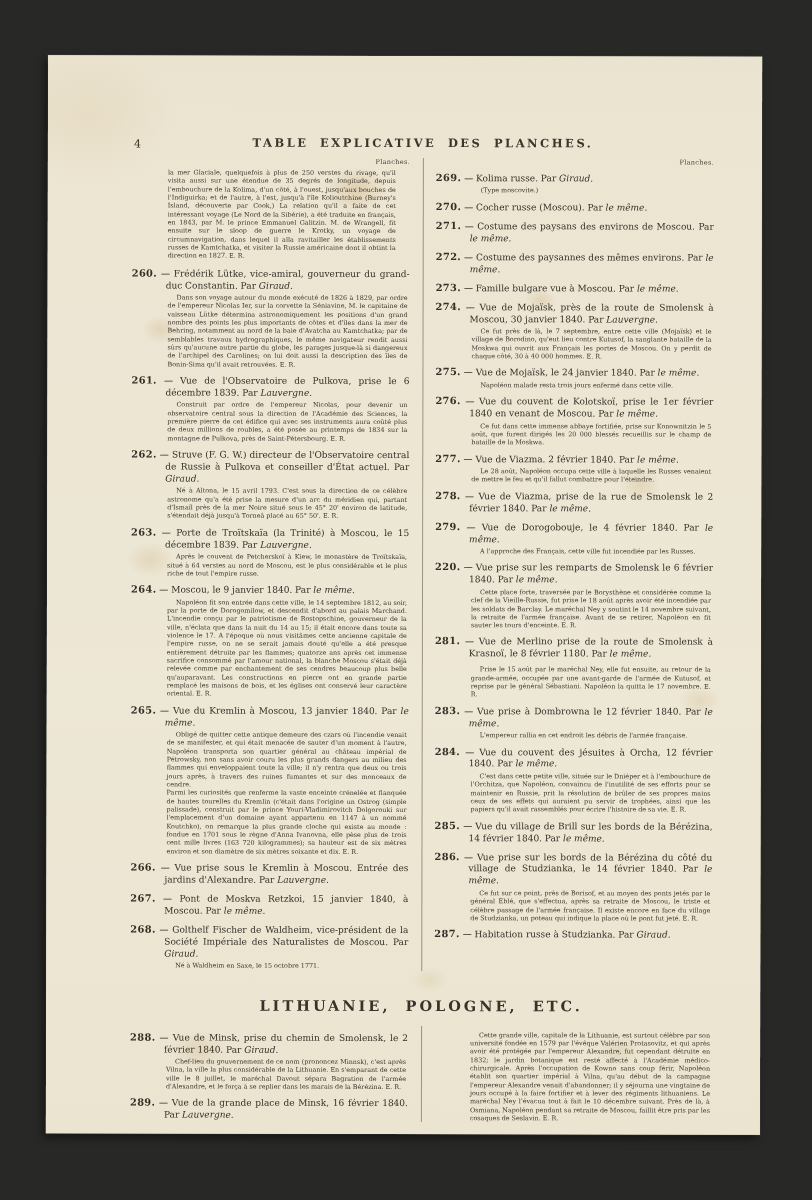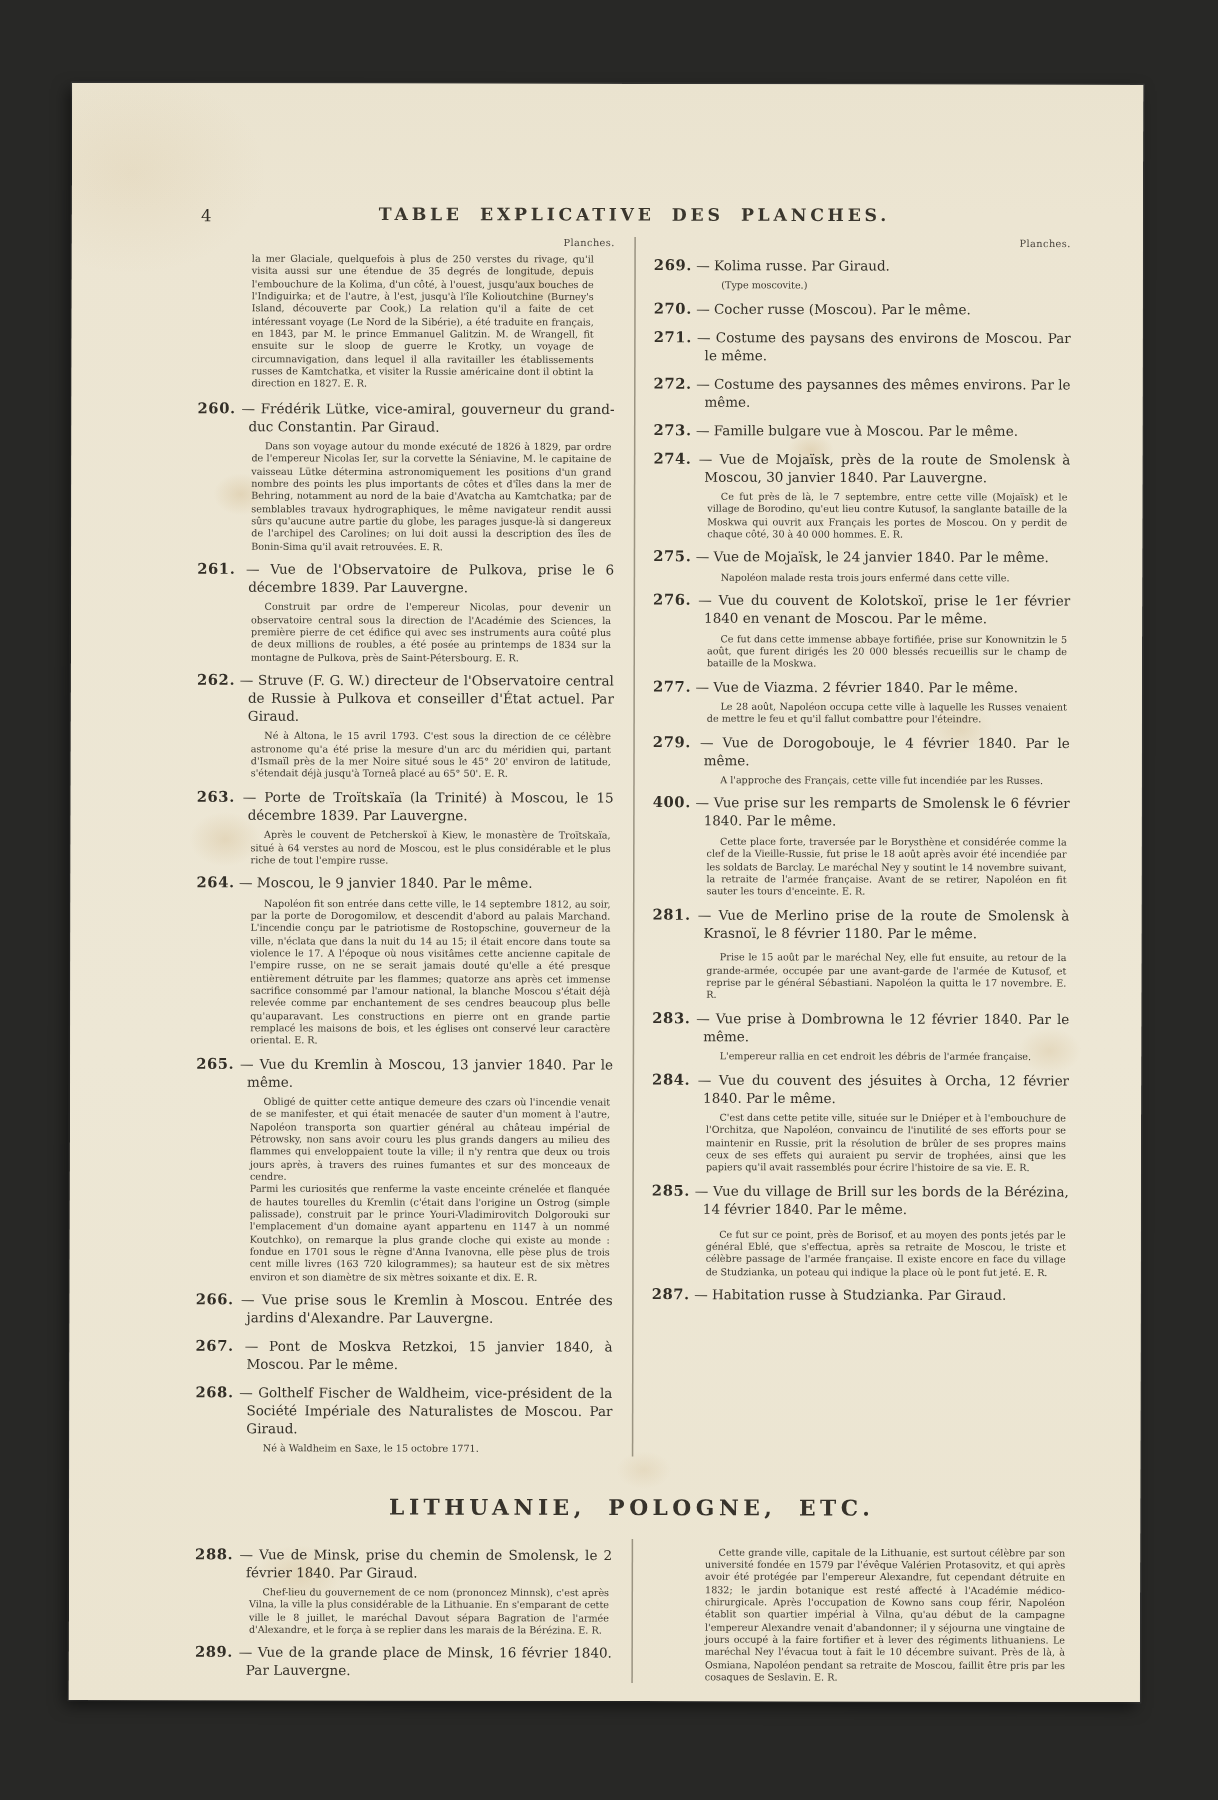--- a/index.html
+++ b/index.html
@@ -43,21 +43,21 @@
   .intro{
     font-size:6.4px;line-height:1.3;text-align:justify;
     margin:0 14px 6px 36px;color:#3a352c;
   }
   .entry{margin-top:5px;}
   .head{
     font-size:9px;line-height:1.33;margin:0;
     padding-left:34px;text-indent:-34px;text-align:justify;color:#332f27;
   }
   .num{font-size:9.8px;font-weight:bold;letter-spacing:.4px;}
-  .author{margin-top:32px;}
+  .author{font-style:italic;margin-top:32px;}
   .note{
     font-size:6.4px;line-height:1.3;text-align:justify;text-indent:9px;
     margin:1.5px 2px 0 36px;white-space:pre-line;color:#3a352c;
   }
   .note:empty{display:none;}
   .section{margin-top:26px;}
   .section-title{
     text-align:center;font-size:14.5px;font-weight:bold;
     letter-spacing:3px;word-spacing:7px;color:#37332b;
   }
@@ -169,28 +169,32 @@
             <div class="entry">
               <p class="head"><span class="num">276.</span> <span class="title-text">— Vue du couvent de Kolotskoï, prise le 1er février 1840 en venant de Moscou. Par</span> <span class="author">le même.</span></p>
               <p class="note">Ce fut dans cette immense abbaye fortifiée, prise sur Konownitzin le 5 août, que furent dirigés les 20 000 blessés recueillis sur le champ de bataille de la Moskwa.</p>
             </div>
 
             <div class="entry">
               <p class="head"><span class="num">277.</span> <span class="title-text">— Vue de Viazma. 2 février 1840. Par</span> <span class="author">le même.</span></p>
               <p class="note">Le 28 août, Napoléon occupa cette ville à laquelle les Russes venaient de mettre le feu et qu'il fallut combattre pour l'éteindre.</p>
             </div>
 
+            <div class="entry">
+              <p class="head"><span class="num">278.</span> <span class="title-text">— Vue de Viazma, prise de la rue de Smolensk le 2 février 1840. Par</span> <span class="author">le même.</span></p>
+
+            </div>
 
             <div class="entry">
               <p class="head"><span class="num">279.</span> <span class="title-text">— Vue de Dorogobouje, le 4 février 1840. Par</span> <span class="author">le même.</span></p>
               <p class="note">A l'approche des Français, cette ville fut incendiée par les Russes.</p>
             </div>
 
             <div class="entry">
-              <p class="head"><span class="num">400.</span> <span class="title-text">— Vue prise sur les remparts de Smolensk le 6 février 1840. Par</span> <span class="author">le même.</span></p>
+              <p class="head"><span class="num">220.</span> <span class="title-text">— Vue prise sur les remparts de Smolensk le 6 février 1840. Par</span> <span class="author">le même.</span></p>
               <p class="note">Cette place forte, traversée par le Borysthène et considérée comme la clef de la Vieille-Russie, fut prise le 18 août après avoir été incendiée par les soldats de Barclay. Le maréchal Ney y soutint le 14 novembre suivant, la retraite de l'armée française. Avant de se retirer, Napoléon en fit sauter les tours d'enceinte.    E. R.</p>
             </div>
 
             <div class="entry">
               <p class="head"><span class="num">281.</span> <span class="title-text">— Vue de Merlino prise de la route de Smolensk à Krasnoï, le 8 février 1180. Par</span> <span class="author">le même.</span></p>
 
             </div>
 
             <div class="entry">
               <p class="note">Prise le 15 août par le maréchal Ney, elle fut ensuite, au retour de la grande-armée, occupée par une avant-garde de l'armée de Kutusof, et reprise par le général Sébastiani. Napoléon la quitta le 17 novembre.    E. R.</p>
@@ -205,20 +209,21 @@
               <p class="head"><span class="num">284.</span> <span class="title-text">— Vue du couvent des jésuites à Orcha, 12 février 1840. Par</span> <span class="author">le même.</span></p>
               <p class="note">C'est dans cette petite ville, située sur le Dniéper et à l'embouchure de l'Orchitza, que Napoléon, convaincu de l'inutilité de ses efforts pour se maintenir en Russie, prit la résolution de brûler de ses propres mains ceux de ses effets qui auraient pu servir de trophées, ainsi que les papiers qu'il avait rassemblés pour écrire l'histoire de sa vie.    E. R.</p>
             </div>
 
             <div class="entry">
               <p class="head"><span class="num">285.</span> <span class="title-text">— Vue du village de Brill sur les bords de la Bérézina, 14 février 1840. Par</span> <span class="author">le même.</span></p>
 
             </div>
 
             <div class="entry">
+              <p class="head"><span class="num">286.</span> <span class="title-text">— Vue prise sur les bords de la Bérézina du côté du village de Studzianka, le 14 février 1840. Par</span> <span class="author">le même.</span></p>
               <p class="note">Ce fut sur ce point, près de Borisof, et au moyen des ponts jetés par le général Eblé, que s'effectua, après sa retraite de Moscou, le triste et célèbre passage de l'armée française. Il existe encore en face du village de Studzianka, un poteau qui indique la place où le pont fut jeté.    E. R.</p>
             </div>
 
             <div class="entry">
               <p class="head"><span class="num">287.</span> <span class="title-text">— Habitation russe à Studzianka. Par</span> <span class="author">Giraud.</span></p>
 
             </div>
           </div>
       </div>
     </div>

